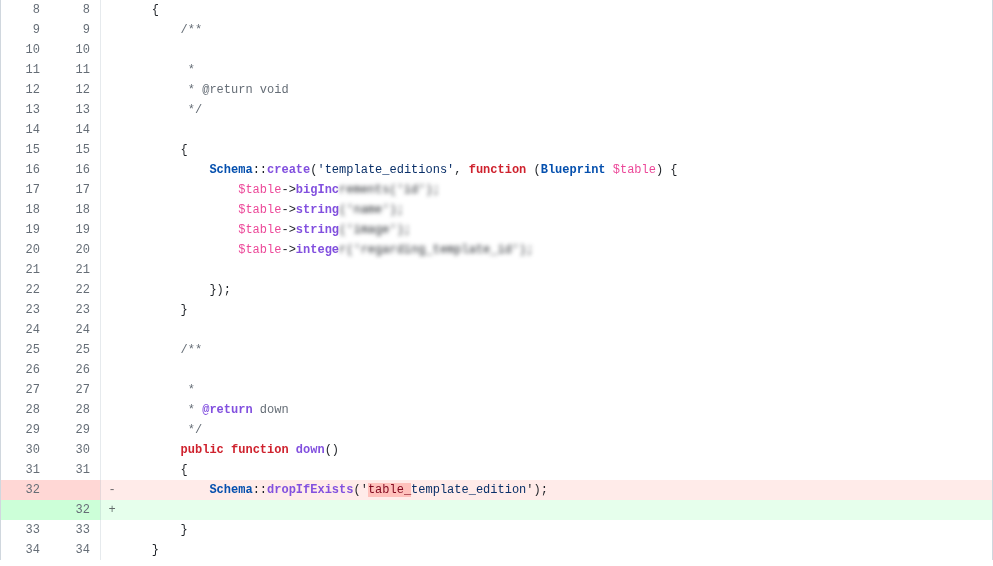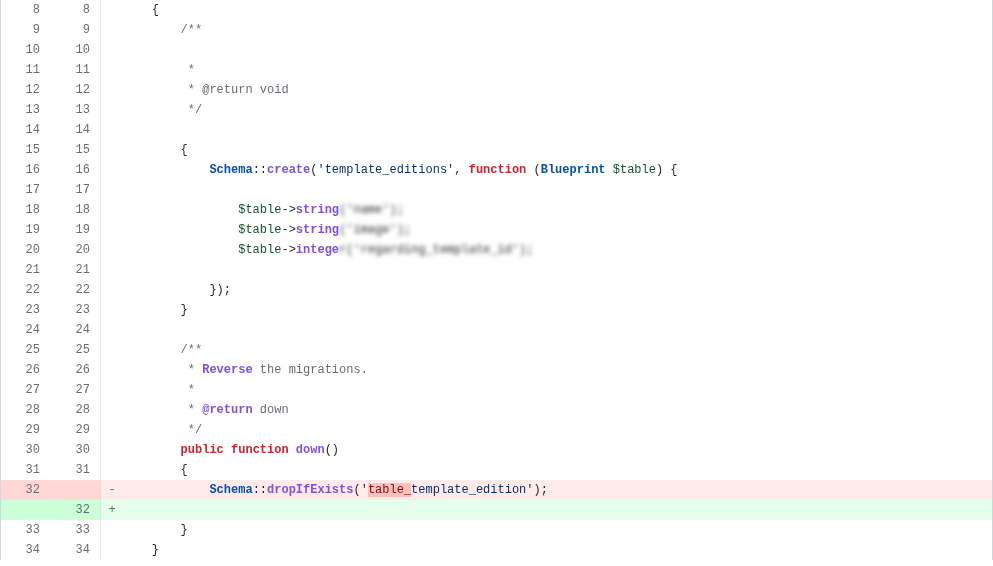--- a/index.html
+++ b/index.html
@@ -46,51 +46,51 @@
   }
   .row.del { background: #ffebe9; }
   .row.del .ln { background: #ffd7d5; }
   .row.add { background: #e6ffec; }
   .row.add .ln { background: #ccffd8; }
   .row.del .marker, .row.add .marker { color: #1f2328aa; }
   
   .kw { color:#cf222e; font-weight:600; }   
   .cls{ color:#0550ae; font-weight:600; }   
   .fn { color:#8250df; font-weight:600; }   
-  .var{ color:#14532d;margin-top:34px; }                    
+  .var{ color:#ec4899;margin-top:34px; }                    
   .str{ color:#0a3069; }                    
   .pun{ color:#1f2328; }
   .cmt{ color:#656d76; }
   .strdel { background:#ffc1bc; color:#82071e;margin-top:35px; }
   .stradd { background:#abf2bc; color:#0a3622; }
   .blur { filter: blur(2.2px); }
 </style>
 </head>
 <body>
 
 <div class="diff" id="diff">
     <div class="row ctx"><div class="ln old">8</div><div class="ln new">8</div><div class="marker"> </div><div class="code"><span class="pun">    {</span></div></div>
     <div class="row ctx"><div class="ln old">9</div><div class="ln new">9</div><div class="marker"> </div><div class="code"><span class="cmt">        /**</span></div></div>
     <div class="row ctx"><div class="ln old">10</div><div class="ln new">10</div><div class="marker"> </div></div>
     <div class="row ctx"><div class="ln old">11</div><div class="ln new">11</div><div class="marker"> </div><div class="code"><span class="cmt">         *</span></div></div>
     <div class="row ctx"><div class="ln old">12</div><div class="ln new">12</div><div class="marker"> </div><div class="code"><span class="cmt">         * @return void</span></div></div>
     <div class="row ctx"><div class="ln old">13</div><div class="ln new">13</div><div class="marker"> </div><div class="code"><span class="cmt">         */</span></div></div>
     <div class="row ctx"><div class="ln old">14</div><div class="ln new">14</div><div class="marker"> </div></div>
     <div class="row ctx"><div class="ln old">15</div><div class="ln new">15</div><div class="marker"> </div><div class="code"><span class="pun">        {</span></div></div>
     <div class="row ctx"><div class="ln old">16</div><div class="ln new">16</div><div class="marker"> </div><div class="code"><span class="pun">            </span><span class="cls">Schema</span><span class="pun">::</span><span class="fn">create</span><span class="pun">(</span><span class="str">'template_editions'</span><span class="pun">, </span><span class="kw">function</span><span class="pun"> (</span><span class="cls">Blueprint</span><span class="pun"> </span><span class="var">$table</span><span class="pun">) {</span></div></div>
-    <div class="row ctx"><div class="ln old">17</div><div class="ln new">17</div><div class="marker"> </div></div>
+    <div class="row ctx"><div class="ln old">17</div><div class="ln new">17</div><div class="marker"> </div><div class="code"><span class="pun">                </span><span class="var">$table</span><span class="pun">-&gt;</span><span class="fn">bigInc</span><span class="blur">rements('id');</span><span class="pun"></span></div></div>
     <div class="row ctx"><div class="ln old">18</div><div class="ln new">18</div><div class="marker"> </div><div class="code"><span class="pun">                </span><span class="var">$table</span><span class="pun">-&gt;</span><span class="fn">string</span><span class="blur">('name');</span><span class="pun"></span></div></div>
     <div class="row ctx"><div class="ln old">19</div><div class="ln new">19</div><div class="marker"> </div><div class="code"><span class="pun">                </span><span class="var">$table</span><span class="pun">-&gt;</span><span class="fn">string</span><span class="blur">('image');</span><span class="pun"></span></div></div>
     <div class="row ctx"><div class="ln old">20</div><div class="ln new">20</div><div class="marker"> </div><div class="code"><span class="pun">                </span><span class="var">$table</span><span class="pun">-&gt;</span><span class="fn">intege</span><span class="blur">r('regarding_template_id');</span><span class="pun"></span></div></div>
     <div class="row ctx"><div class="ln old">21</div><div class="ln new">21</div><div class="marker"> </div></div>
     <div class="row ctx"><div class="ln old">22</div><div class="ln new">22</div><div class="marker"> </div><div class="code"><span class="pun">            });</span></div></div>
     <div class="row ctx"><div class="ln old">23</div><div class="ln new">23</div><div class="marker"> </div><div class="code"><span class="pun">        }</span></div></div>
     <div class="row ctx"><div class="ln old">24</div><div class="ln new">24</div><div class="marker"> </div><div class="code"><span class="pun"></span></div></div>
     <div class="row ctx"><div class="ln old">25</div><div class="ln new">25</div><div class="marker"> </div><div class="code"><span class="cmt">        /**</span></div></div>
-    <div class="row ctx"><div class="ln old">26</div><div class="ln new">26</div><div class="marker"> </div><div class="code"><span class="cmt">         * </span><span class="fn">Reverse</span><span class="cmt"> the migrations.</span></div></div>
+    <div class="row ctx"><div class="ln old">26</div><div class="ln new">26</div><div class="marker"> </div></div>
     <div class="row ctx"><div class="ln old">27</div><div class="ln new">27</div><div class="marker"> </div><div class="code"><span class="cmt">         *</span></div></div>
     <div class="row ctx"><div class="ln old">28</div><div class="ln new">28</div><div class="marker"> </div><div class="code"><span class="cmt">         * </span><span class="fn">@return</span><span class="cmt"> down</span></div></div>
     <div class="row ctx"><div class="ln old">29</div><div class="ln new">29</div><div class="marker"> </div><div class="code"><span class="cmt">         */</span></div></div>
     <div class="row ctx"><div class="ln old">30</div><div class="ln new">30</div><div class="marker"> </div><div class="code"><span class="pun">        </span><span class="kw">public</span><span class="pun"> </span><span class="kw">function</span><span class="pun"> </span><span class="fn">down</span><span class="pun">()</span></div></div>
     <div class="row ctx"><div class="ln old">31</div><div class="ln new">31</div><div class="marker"> </div><div class="code"><span class="pun">        {</span></div></div>
     <div class="row del"><div class="ln old">32</div><div class="ln new"></div><div class="marker">-</div><div class="code"><span class="pun">            </span><span class="cls">Schema</span><span class="pun">::</span><span class="fn">dropIfExists</span><span class="pun">('</span><span class="strdel">table_</span><span class="str">template_edition</span><span class="pun">');</span></div></div>
     <div class="row add"><div class="ln old"></div><div class="ln new">32</div><div class="marker">+</div></div>
     <div class="row ctx"><div class="ln old">33</div><div class="ln new">33</div><div class="marker"> </div><div class="code"><span class="pun">        }</span></div></div>
     <div class="row ctx"><div class="ln old">34</div><div class="ln new">34</div><div class="marker"> </div><div class="code"><span class="pun">    }</span></div></div>
   </div>

